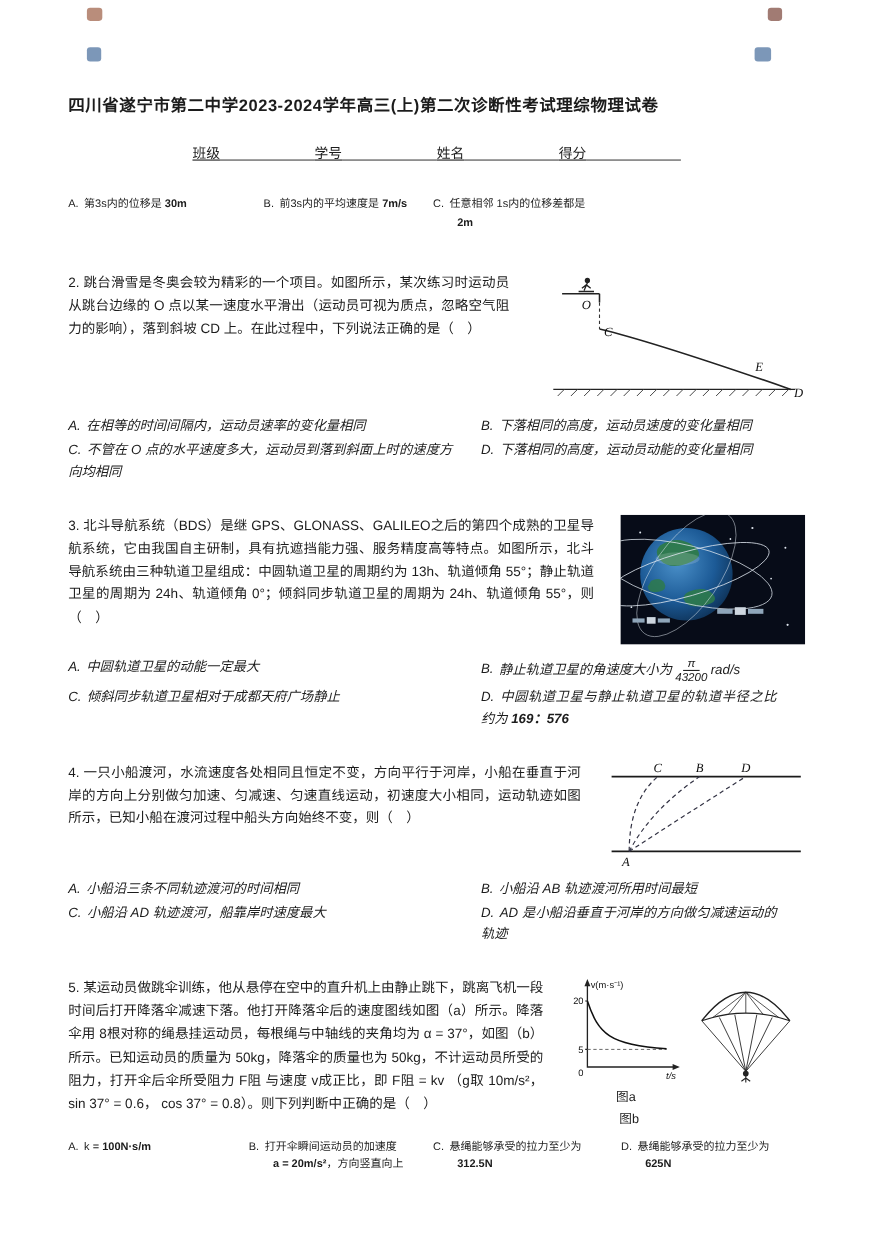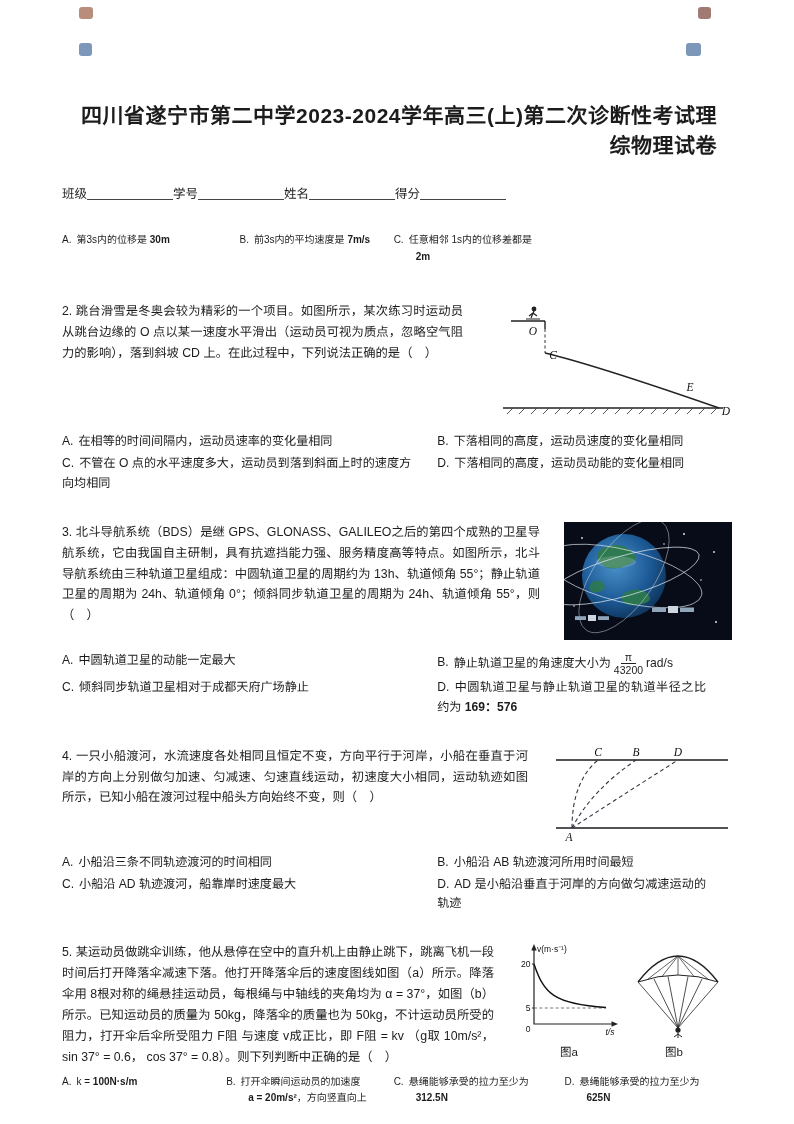--- a/index.html
+++ b/index.html
@@ -11,23 +11,23 @@
   }
   .page { padding: 84px 62px 0 62px; }
 
   
   .wm { position: absolute; border-radius: 3px; opacity: .8; }
   .wm-tl1 { left: 79px;  top: 7px;  width: 14px; height: 12px; background: #a8705a; }
   .wm-tl2 { left: 79px;  top: 43px; width: 13px; height: 13px; background: #5b7da6; }
   .wm-tr1 { left: 698px; top: 7px;  width: 13px; height: 12px; background: #8a5a50; }
   .wm-tr2 { left: 686px; top: 43px; width: 15px; height: 13px; background: #5b7da6; }
 
-  .title { margin: 15px; text-align: right; font-size: 21px; font-weight: 700; letter-spacing: .5px; }
-
-  .info-line { margin-top: 24px; text-align: left; font-size: 12.5px; }
+  .title { margin: 0; text-align: left; font-size: 15px; font-weight: 700; letter-spacing: .5px; }
+
+  .info-line { margin-top: 24px; text-align: center; font-size: 12.5px; text-decoration: underline; }
   .info-line .blank { display: inline-block; width: 86px; height: 14px; border-bottom: 1px solid #444; vertical-align: -2px; }
 
   .q { font-size: 12.3px; line-height: 1.7; }
   .stem { text-align: justify; }
   .q-row { display: flex; gap: 24px; align-items: flex-start; }
   .q-row .stem { flex: 1 1 auto; }
   .fig { flex: 0 0 auto; }
 
   .q1 { margin-top: 30px; }
   .q2 { margin-top: 36px; }
@@ -40,32 +40,32 @@
   .q1 .opt:nth-child(1) { flex: 0 0 24.5%; }
   .q1 .opt:nth-child(2) { flex: 0 0 25%; text-align: center; }
   .q1 .opt:nth-child(3) { flex: 0 0 25.5%; }
   .q1 .opt:nth-child(4) { flex: 0 0 25%; }
   .q5 .opts-row .opt:nth-child(1) { flex: 0 0 24.5%; }
   .q5 .opts-row .opt:nth-child(2) { flex: 0 0 25%; }
   .q5 .opts-row .opt:nth-child(3) { flex: 0 0 25.5%; }
   .q5 .opts-row .opt:nth-child(4) { flex: 0 0 25%; }
 
   .opts-grid { display: grid; grid-template-columns: 56% 44%; row-gap: 2px; margin-top: 4px; font-size: 12.1px; line-height: 1.65; }
-  .opts-grid .opt { padding-right: 26px; text-align: justify; }
+  .opts-grid .opt { padding-right: 26px; text-align: justify; font-style: italic; }
 
   .opt-label { margin-right: 5px; }
   .line2 { margin-left: 22px; }
   b { font-weight: 700; }
 
   .frac { display: inline-flex; flex-direction: column; align-items: center; vertical-align: middle; margin: 0 3px; font-size: 10.5px; line-height: 1.15; }
   .frac .num { padding: 0 4px; border-bottom: 1px solid #222; }
 
   .fig5 { width: 214px; }
   .fig5-row { display: flex; gap: 4px; }
-  .caps { display: flex; margin-top: 1px; font-size: 11.5px; }
+  .caps { display: flex; margin-top: 1px; font-size: 11.5px; flex-direction: column; }
   .caps .ca { width: 102px; text-align: center; }
   .caps .cb { width: 108px; text-align: center; }
 
   .svgt { font-family: "Liberation Serif", "DejaVu Serif", serif; font-style: italic; font-size: 11.5px; fill: #111; }
   .svgn { font-family: "Liberation Sans", sans-serif; font-size: 8.5px; fill: #111; }
 </style>
 </head>
 <body>
 
 <div class="wm wm-tl1"></div>

